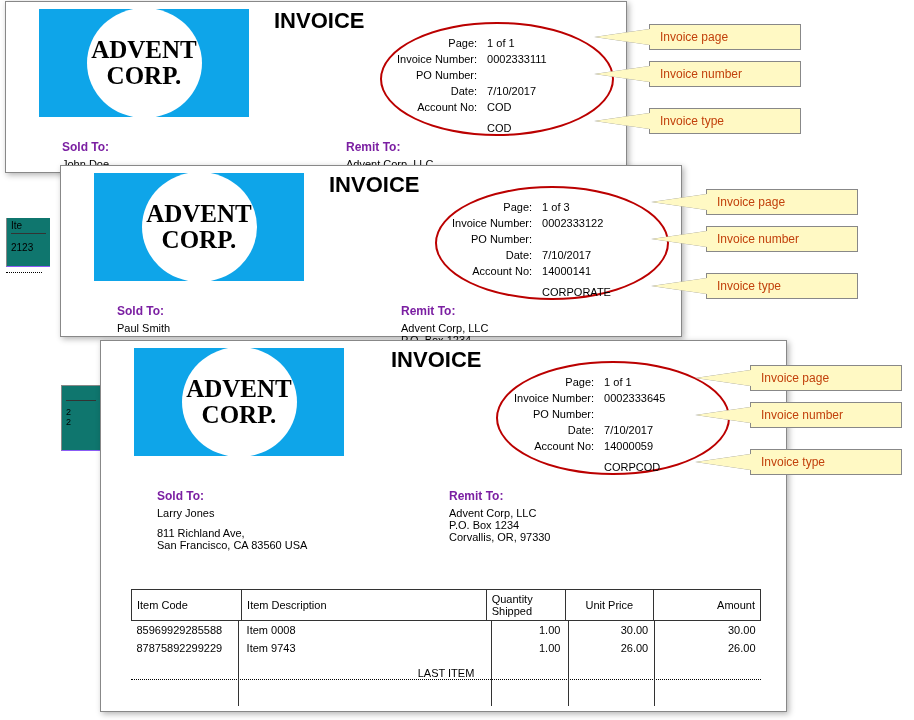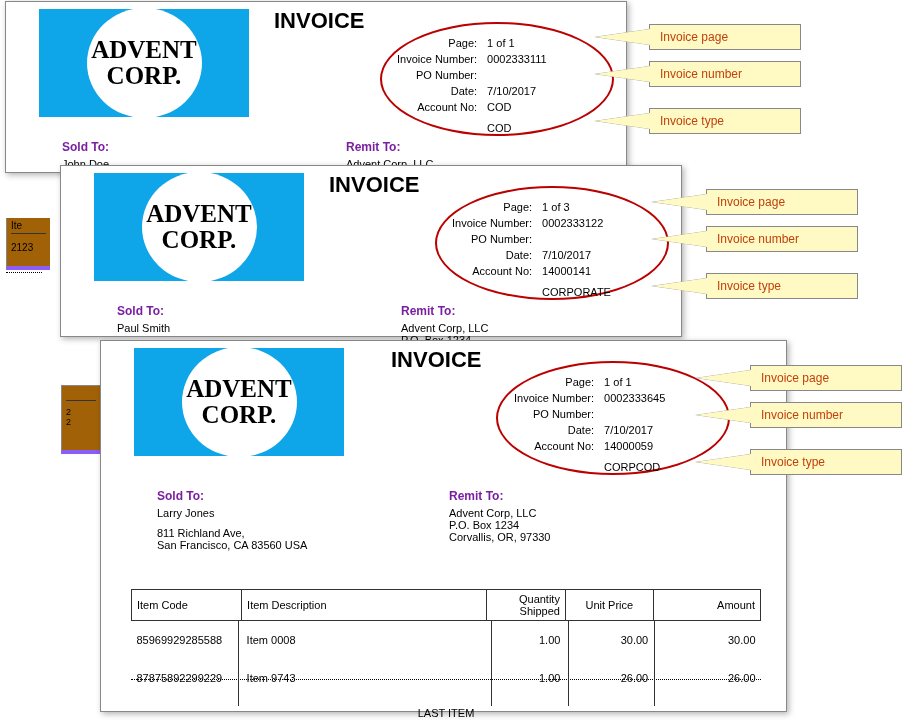--- a/index.html
+++ b/index.html
@@ -12,23 +12,23 @@
 .meta table td{padding:1px 4px}
 .meta .lbl{text-align:right}
 .ellipse{position:absolute;border:2px solid #b00;border-radius:50%}
 .sold,.remit{position:absolute;font-size:11px}
 .sold .hdr,.remit .hdr{font-weight:bold;color:#7b1fa2;margin-bottom:4px;font-size:12px}
 .callout{position:absolute;width:140px;height:24px;background:#fff9c4;border:1px solid #888;display:flex;align-items:center;padding-left:10px;font-size:12px;color:#c2410c;z-index:100}
 .callout::before{content:"";position:absolute;right:100%;top:50%;width:0;height:0;border-top:8px solid transparent;border-bottom:8px solid transparent;border-right:55px solid #fff9c4;transform:translateY(-50%);filter:drop-shadow(-1px 0 0 #888)}
 .items{position:absolute;font-size:11px}
 .items table{border-collapse:collapse;width:630px}
 .items th{border:1px solid #333;padding:3px 5px;font-weight:normal;text-align:left;font-size:11px}
-.items td{padding:13px 5px}
+.items td{padding:3px 5px}
 .dotline{border-top:1px dotted #000;position:absolute;height:1px}
-.frag{position:absolute;background:#a16207;border-left:1px solid #888;border-bottom:4px solid #8b5cf6;font-size:10px;padding:2px 4px}
+.frag{position:absolute;background:#0f766e;border-left:1px solid #888;border-bottom:1px solid #8b5cf6;font-size:10px;padding:2px 4px}
 </style>
 </head>
 <body>
 
 <div class="inv" style="left:5px;top:1px;width:620px;height:170px;z-index:1">
   <div class="logo">
     <div class="seal"></div>
     <div class="txt"><span>ADVENT</span><br><span>CORP.</span></div>
   </div>
   <div class="title" style="left:268px;top:6px">INVOICE</div>
@@ -183,21 +183,21 @@
     <div>Advent Corp, LLC</div>
     <div>P.O. Box 1234</div>
     <div>Corvallis, OR, 97330</div>
   </div>
   <div class="items" style="left:30px;top:248px">
     <table>
       <tbody>
           <tr>
         <th style="width:100px">Item Code</th>
         <th style="width:245px">Item Description</th>
-        <th style="width:70px;text-align:right">Quantity Shipped</th>
+        <th style="width:70px;text-align:left">Quantity Shipped</th>
         <th style="width:80px;text-align:center">Unit Price</th>
         <th style="width:100px;text-align:right">Amount</th>
       </tr>
       <tr>
         <td>85969929285588</td>
         <td>Item 0008</td>
         <td style="text-align:right">1.00</td>
         <td style="text-align:right">30.00</td>
         <td style="text-align:right">30.00</td>
       </tr>

